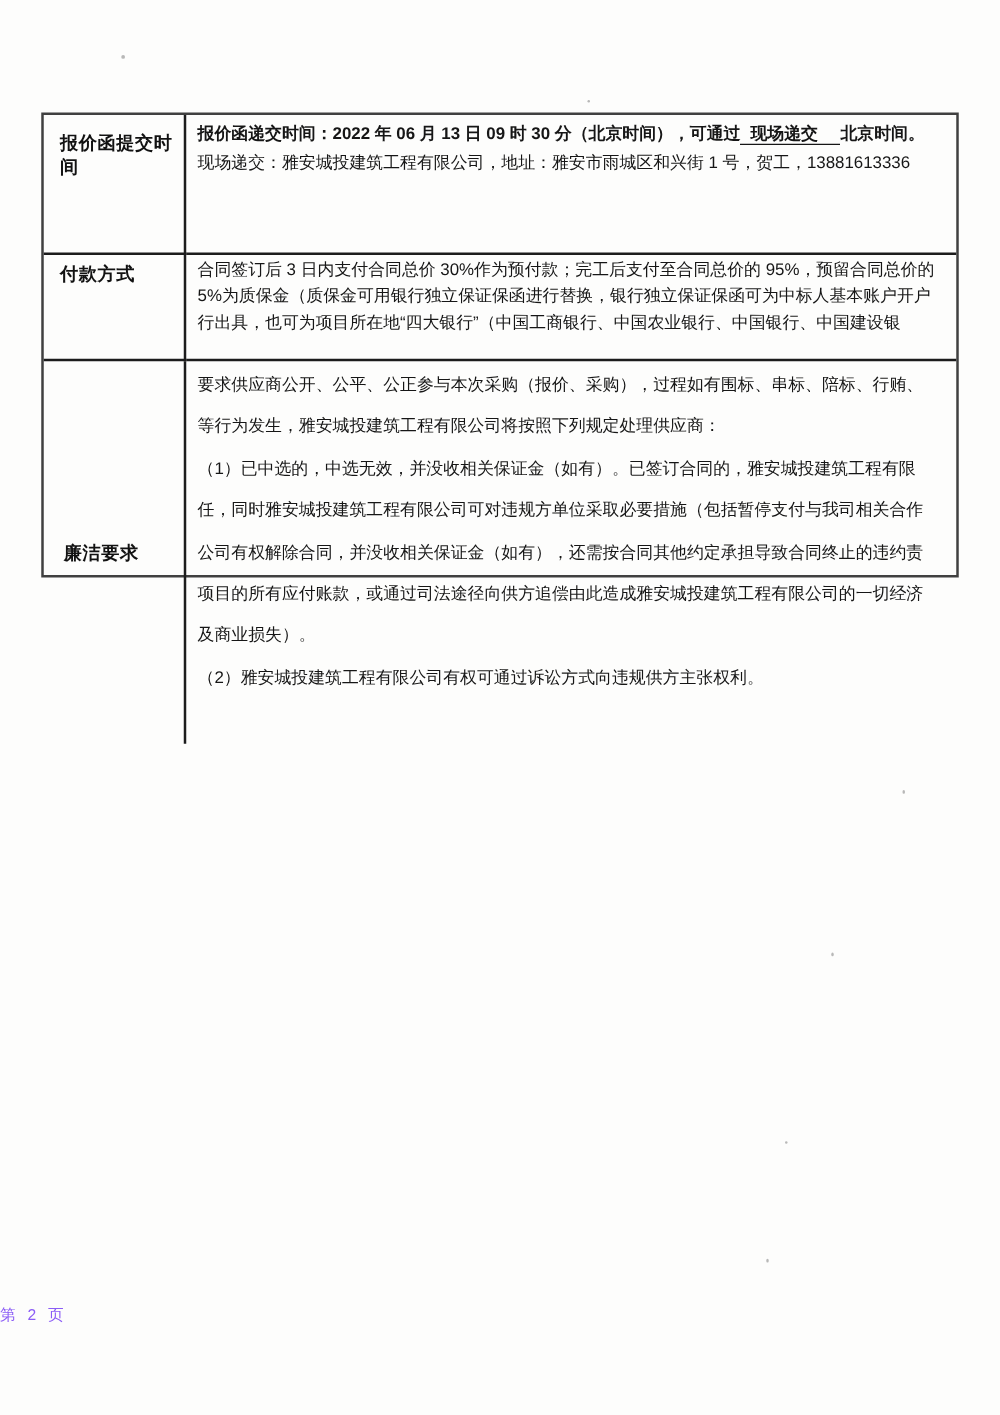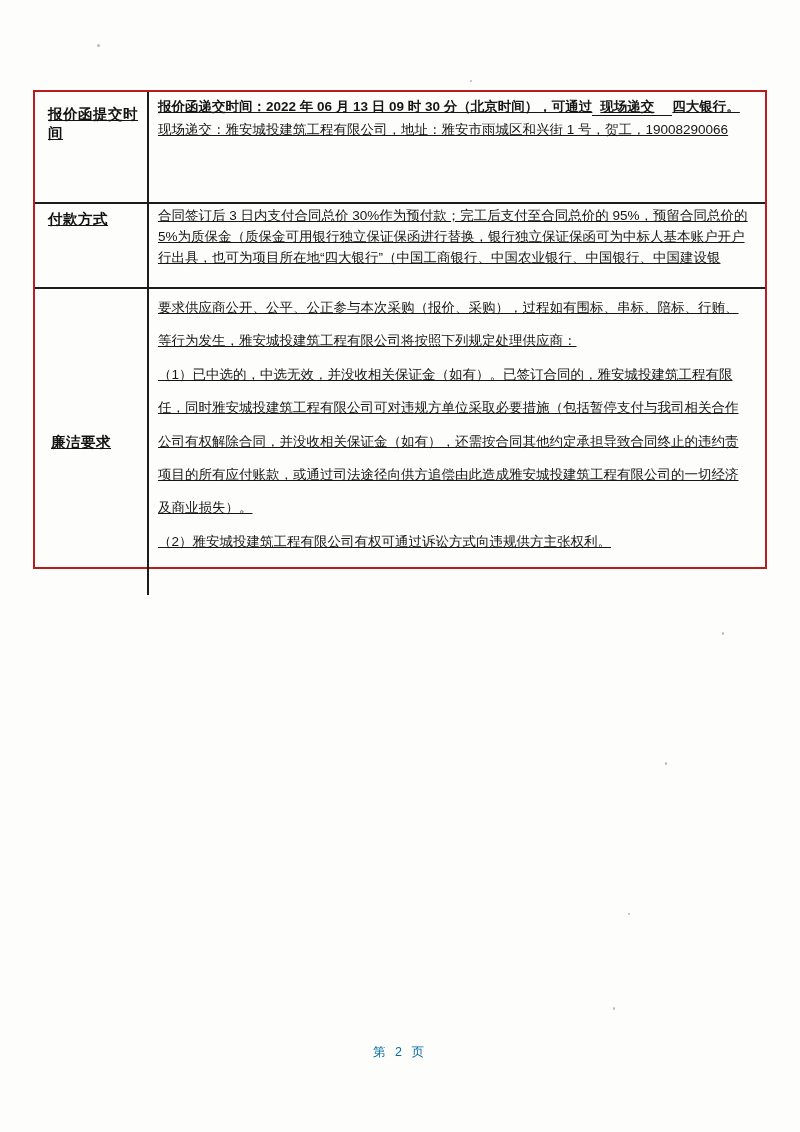--- a/index.html
+++ b/index.html
@@ -7,27 +7,26 @@
     width:800px;height:1132px;
     background:#fdfdfc;
     font-family:"Liberation Sans","DejaVu Sans",sans-serif;
     color:#161616;
     overflow:hidden;
   }
   .page{position:relative;width:800px;height:1132px;background:#fdfdfc;}
 
   
   .doc-table{
-    position:absolute;left:33px;top:90px;width:734px;height:479px;
+    position:absolute;left:33px;top:90px;width:734px;height:372px;
     display:grid;
     grid-template-columns:114px 1fr;
     grid-template-rows:112px 85px 306px;
-    border:2px solid #b91c1c;
+    border:2px solid #404040;
     box-sizing:border-box;
-    text-decoration:underline;
   }
   .cell{box-sizing:border-box;overflow:hidden;}
   .label-cell{
     border-right:2px solid #1c1c1c;
     font-weight:bold;font-size:14.5px;color:#121212;
     padding-left:13px;letter-spacing:.5px;
   }
   .row-divider{border-bottom:2px solid #1c1c1c;}
   .label-r1{padding-top:13px;}
   .label-r2{padding-top:6px;}
@@ -40,41 +39,41 @@
   .line{white-space:nowrap;}
   .u{
     border-bottom:1.5px solid #161616;
     padding:0 18px 1px 8px;
     font-weight:bold;
   }
 
   
   .footer{
     position:absolute;top:1044px;left:0;width:100%;
-    text-align:center;font-size:12.5px;color:#0369a1;letter-spacing:3px;
+    text-align:left;font-size:12.5px;color:#8b5cf6;letter-spacing:3px;
   }
 
   
   .speck{position:absolute;background:#9a9a9a;border-radius:50%;width:3px;height:3px;opacity:.7;}
 </style>
 </head>
 <body>
 
 <div class="page">
 
   <div class="doc-table">
 
     <div class="cell label-cell label-r1 row-divider">
       <span>报价函提交时间</span>
     </div>
     <div class="cell content-cell content-r1 row-divider">
       <div class="line line1">
-        <span>报价函递交时间：2022 年 06 月 13 日 09 时 30 分（北京时间），可通过</span><span class="u">现场递交</span><span>四大银行。</span>
+        <span>报价函递交时间：2022 年 06 月 13 日 09 时 30 分（北京时间），可通过</span><span class="u">现场递交</span><span>北京时间。</span>
       </div>
-      <div class="line">现场递交：雅安城投建筑工程有限公司，地址：雅安市雨城区和兴街 1 号，贺工，19008290066</div>
+      <div class="line">现场递交：雅安城投建筑工程有限公司，地址：雅安市雨城区和兴街 1 号，贺工，13881613336</div>
     </div>
 
     <div class="cell label-cell label-r2 row-divider">
       <span>付款方式</span>
     </div>
     <div class="cell content-cell content-r2 row-divider">
       <div class="line">合同签订后 3 日内支付合同总价 30%作为预付款；完工后支付至合同总价的 95%，预留合同总价的</div>
       <div class="line">5%为质保金（质保金可用银行独立保证保函进行替换，银行独立保证保函可为中标人基本账户开户</div>
       <div class="line">行出具，也可为项目所在地“四大银行”（中国工商银行、中国农业银行、中国银行、中国建设银</div>
     </div>

